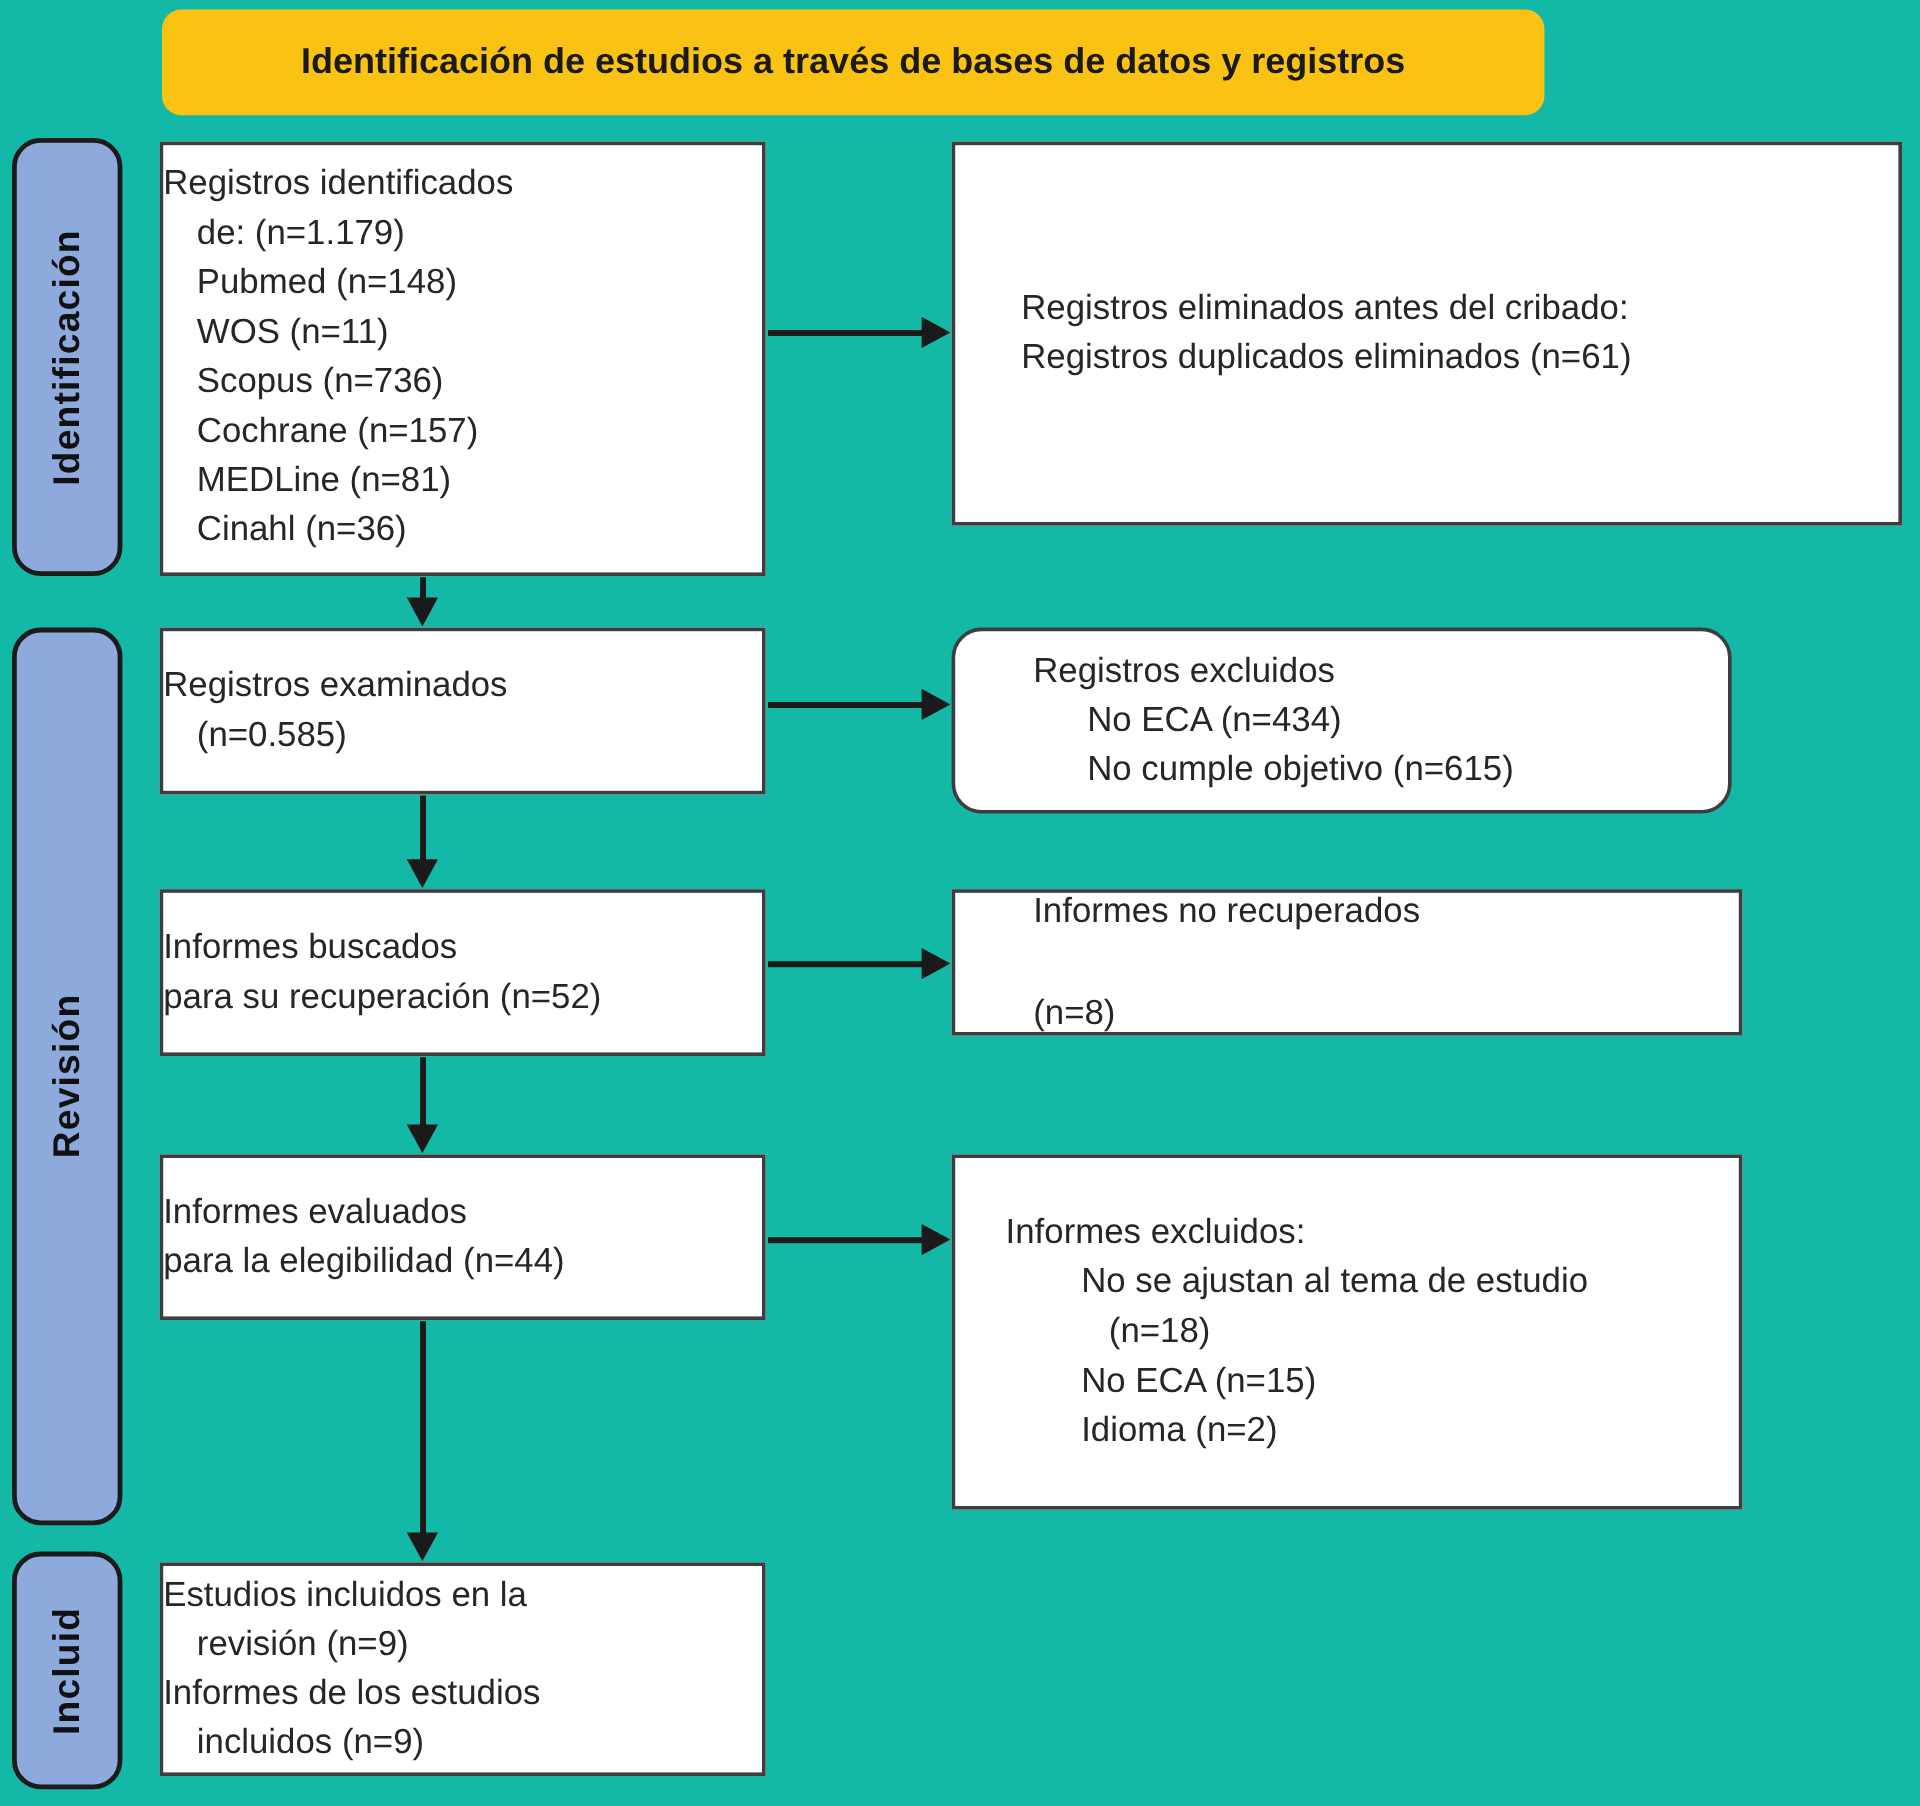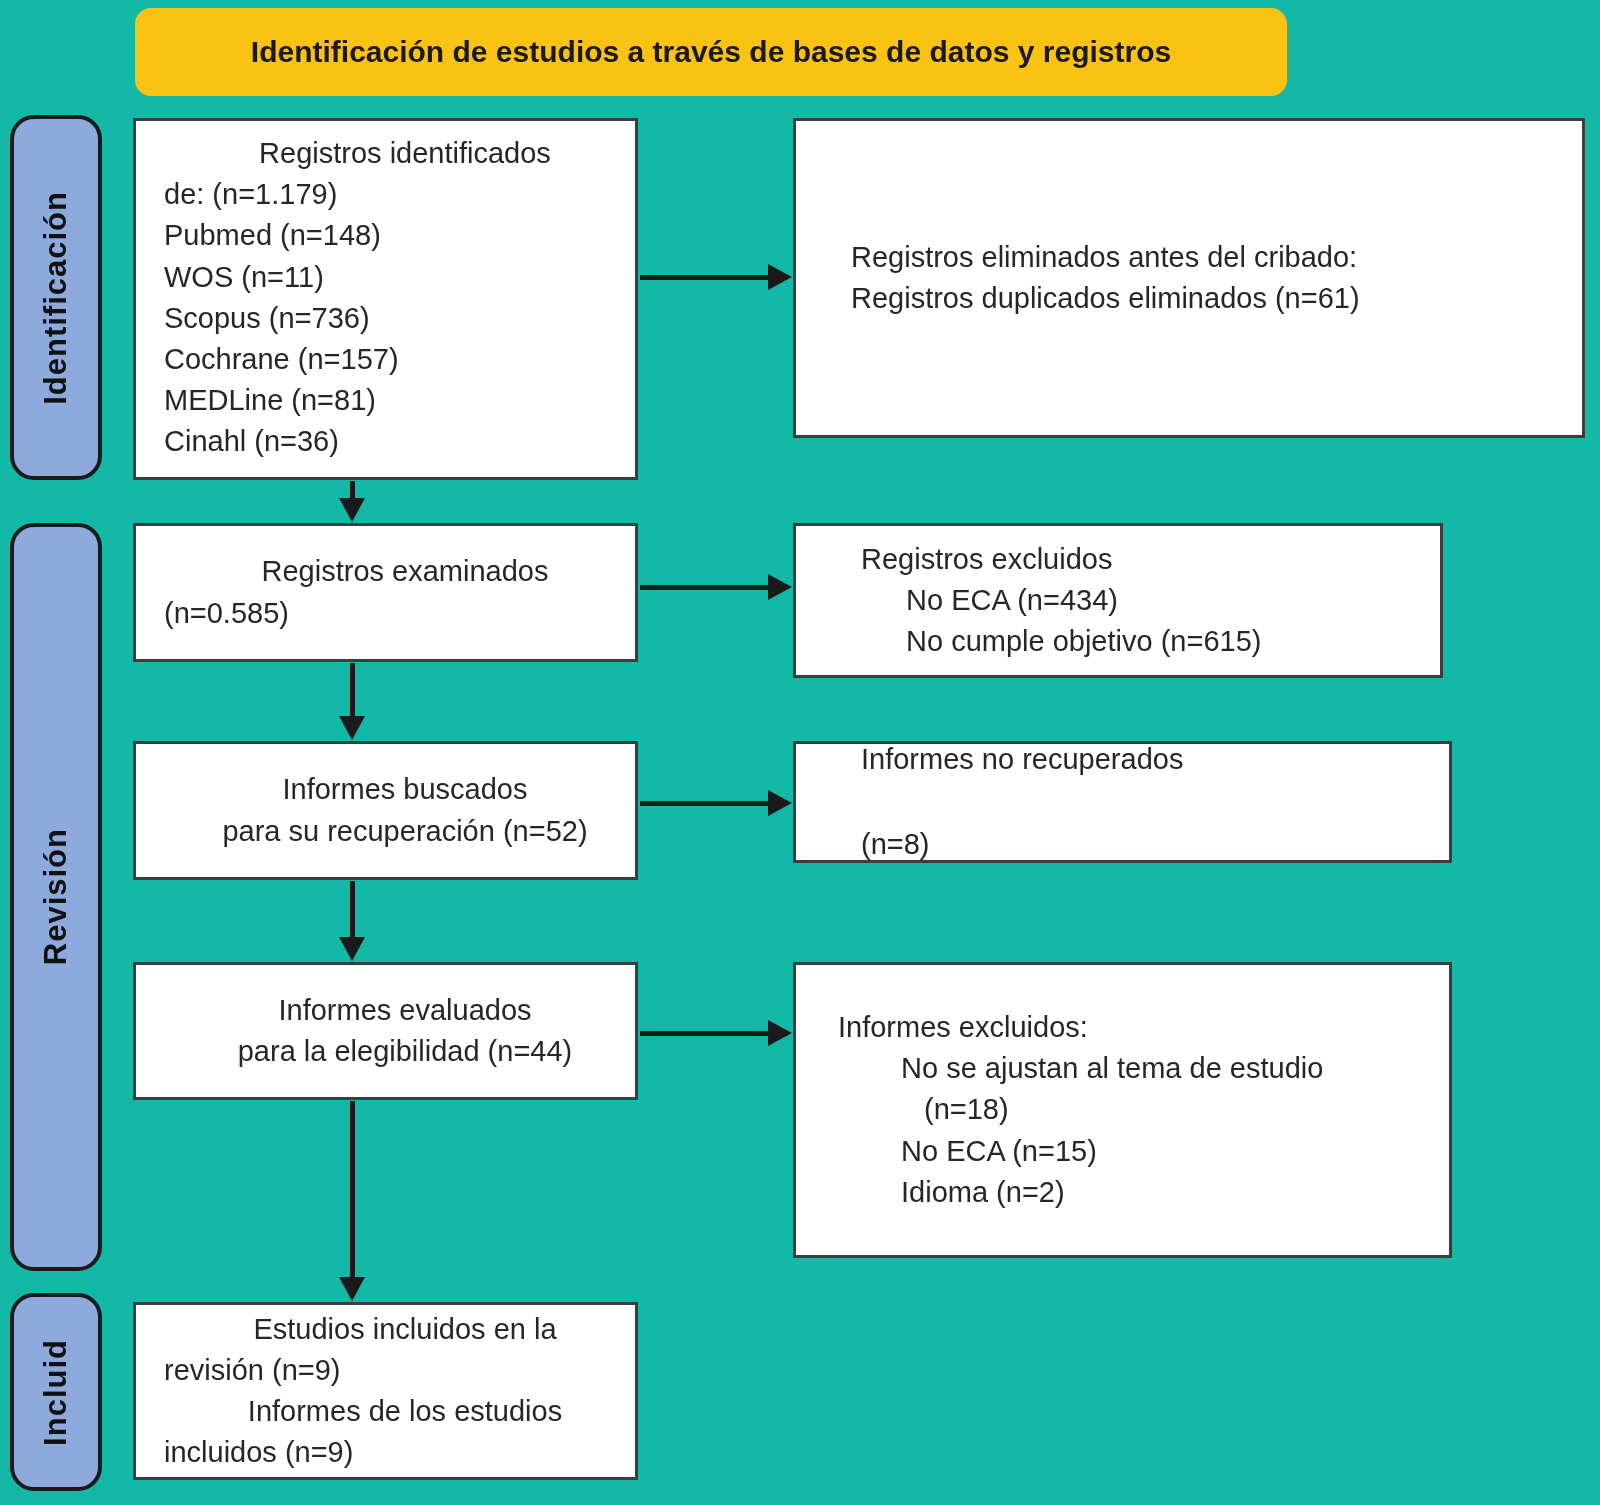--- a/index.html
+++ b/index.html
@@ -48,35 +48,35 @@
   .stage3{top:1293px;height:198px;}
   .box{
     position:absolute;
     background:#ffffff;
     border:3px solid var(--box-border);
     box-sizing:border-box;
     display:flex;flex-direction:column;justify-content:center;
     font-size:29px;line-height:1.42;
   }
   .line{white-space:nowrap;}
-  .center{text-align:center;padding-left:39px;}
+  .center{text-align:left;}
   .pl28{padding-left:28px;}
   .pl42{padding-left:42px;}
   .pl55{padding-left:55px;}
   .pl65{padding-left:65px;}
   .pl105{padding-left:105px;}
   .pl110{padding-left:110px;}
   .pl128{padding-left:128px;}
   .b1{left:133px;top:118px;width:505px;height:362px;justify-content:flex-start;padding-top:12px;}
   .b2{left:133px;top:523px;width:505px;height:139px;}
   .b3{left:133px;top:741px;width:505px;height:139px;}
   .b4{left:133px;top:962px;width:505px;height:138px;}
   .b5{left:133px;top:1302px;width:505px;height:178px;}
   .r1{left:793px;top:118px;width:792px;height:320px;}
-  .r2{left:793px;top:523px;width:650px;height:155px;}
+  .r2{left:793px;top:523px;width:650px;height:155px;border-radius:25px;}
   .r3{left:793px;top:741px;width:659px;height:122px;gap:43px;}
   .r4{left:793px;top:962px;width:659px;height:296px;}
   .harrow{position:absolute;height:5px;}
   .harrow .shaft{position:absolute;left:0;right:20px;top:0;height:5px;background:var(--arrow);}
   .harrow .head{position:absolute;right:0;top:-11px;width:0;height:0;
     border-top:13px solid transparent;border-bottom:13px solid transparent;
     border-left:24px solid var(--arrow);}
   .varrow{position:absolute;width:5px;}
   .varrow .shaft{position:absolute;top:0;bottom:18px;left:0;width:5px;background:var(--arrow);}
   .varrow .head{position:absolute;bottom:0;left:-11px;width:0;height:0;

